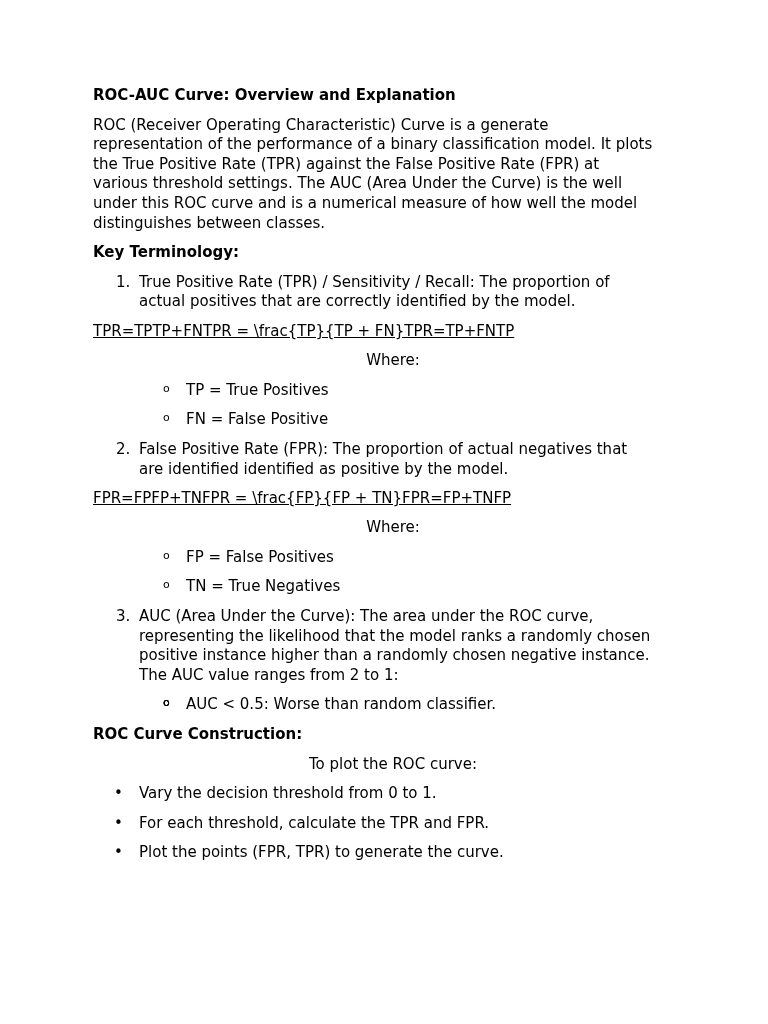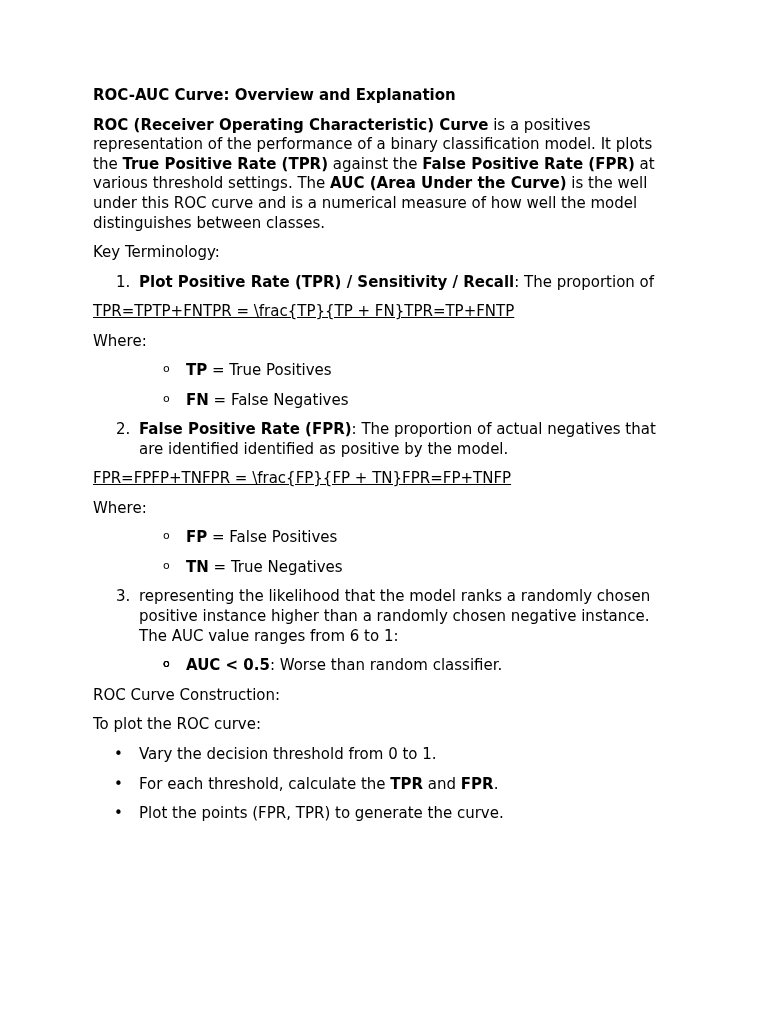--- a/index.html
+++ b/index.html
@@ -4,87 +4,89 @@
 <style>
   html, body { margin: 0; padding: 0; background: #ffffff; }
   body {
     width: 768px; height: 1024px; position: relative; overflow: hidden;
     font-family: "DejaVu Sans", sans-serif; color: #000000;
     font-size: 15px;
   }
   .page { position: absolute; left: 93px; top: 86px; width: 600px; }
   .line { white-space: nowrap; }
   p { margin: 0; line-height: 19.6px; }
-  b { font-weight: bold; }
+  b { font-weight: normal; }
   .title { margin-bottom: 10px; font-weight: bold; }
   .intro { margin-bottom: 10px; }
-  .h2 { margin-bottom: 10px; font-weight: normal; }
+  .h2 { margin-bottom: 10px; font-weight: bold; }
   .numitem { position: relative; padding-left: 46px; margin-bottom: 9.6px; }
   .numitem .num { position: absolute; left: 23px; top: 0; }
   .formula { margin-bottom: 10px; text-decoration: underline; }
-  .where { margin-bottom: 10px; }
+  .where { margin-bottom: 10px; text-align: center; }
   .subitem { position: relative; padding-left: 93px; margin-bottom: 10px; }
   .subitem .glyph { position: absolute; left: 70px; top: 1px; font-size: 11px; }
   .bullet { position: relative; padding-left: 46px; margin-bottom: 10px; }
   .bullet .glyph { position: absolute; left: 21px; top: 0px; }
 </style>
 </head>
 <body>
 
 <div class="page">
 
   <p class="title line">ROC-AUC Curve: Overview and Explanation</p>
 
   <div class="intro">
-    <p class="line"><b>ROC (Receiver Operating Characteristic) Curve</b><span> is a positives</span></p>
+    <p class="line"><b>ROC (Receiver Operating Characteristic) Curve</b><span> is a generate</span></p>
     <p class="line">representation of the performance of a binary classification model. It plots</p>
     <p class="line"><span>the </span><b>True Positive Rate (TPR)</b><span> against the </span><b>False Positive Rate (FPR)</b><span> at</span></p>
     <p class="line"><span>various threshold settings. The </span><b>AUC (Area Under the Curve)</b><span> is the well</span></p>
     <p class="line">under this ROC curve and is a numerical measure of how well the model</p>
     <p class="line">distinguishes between classes.</p>
   </div>
 
   <p class="h2 line">Key Terminology:</p>
 
   <div class="numitem">
     <span class="num">1.</span>
-    <p class="line"><b>Plot Positive Rate (TPR) / Sensitivity / Recall</b><span>: The proportion of</span></p>
+    <p class="line"><b>True Positive Rate (TPR) / Sensitivity / Recall</b><span>: The proportion of</span></p>
+    <p class="line">actual positives that are correctly identified by the model.</p>
   </div>
   <p class="formula line">TPR=TPTP+FNTPR = \frac{TP}{TP + FN}TPR=TP+FNTP</p>
   <p class="where line">Where:</p>
   <div class="subitem">
     <span class="glyph">o</span>
     <p class="line"><b>TP</b><span> = True Positives</span></p>
   </div>
   <div class="subitem">
     <span class="glyph">o</span>
-    <p class="line"><b>FN</b><span> = False Negatives</span></p>
+    <p class="line"><b>FN</b><span> = False Positive</span></p>
   </div>
 
   <div class="numitem">
     <span class="num">2.</span>
     <p class="line"><b>False Positive Rate (FPR)</b><span>: The proportion of actual negatives that</span></p>
     <p class="line">are identified identified as positive by the model.</p>
   </div>
   <p class="formula line">FPR=FPFP+TNFPR = \frac{FP}{FP + TN}FPR=FP+TNFP</p>
   <p class="where line">Where:</p>
   <div class="subitem">
     <span class="glyph">o</span>
     <p class="line"><b>FP</b><span> = False Positives</span></p>
   </div>
   <div class="subitem">
     <span class="glyph">o</span>
     <p class="line"><b>TN</b><span> = True Negatives</span></p>
   </div>
 
   <div class="numitem">
     <span class="num">3.</span>
+    <p class="line"><b>AUC (Area Under the Curve)</b><span>: The area under the ROC curve,</span></p>
     <p class="line">representing the likelihood that the model ranks a randomly chosen</p>
     <p class="line">positive instance higher than a randomly chosen negative instance.</p>
-    <p class="line">The AUC value ranges from 6 to 1:</p>
+    <p class="line">The AUC value ranges from 2 to 1:</p>
   </div>
   <div class="subitem">
     <span class="glyph">o</span>
   </div>
   <div class="subitem">
     <span class="glyph">o</span>
   </div>
   <div class="subitem">
     <span class="glyph">o</span>
     <p class="line"><b>AUC &lt; 0.5</b><span>: Worse than random classifier.</span></p>

